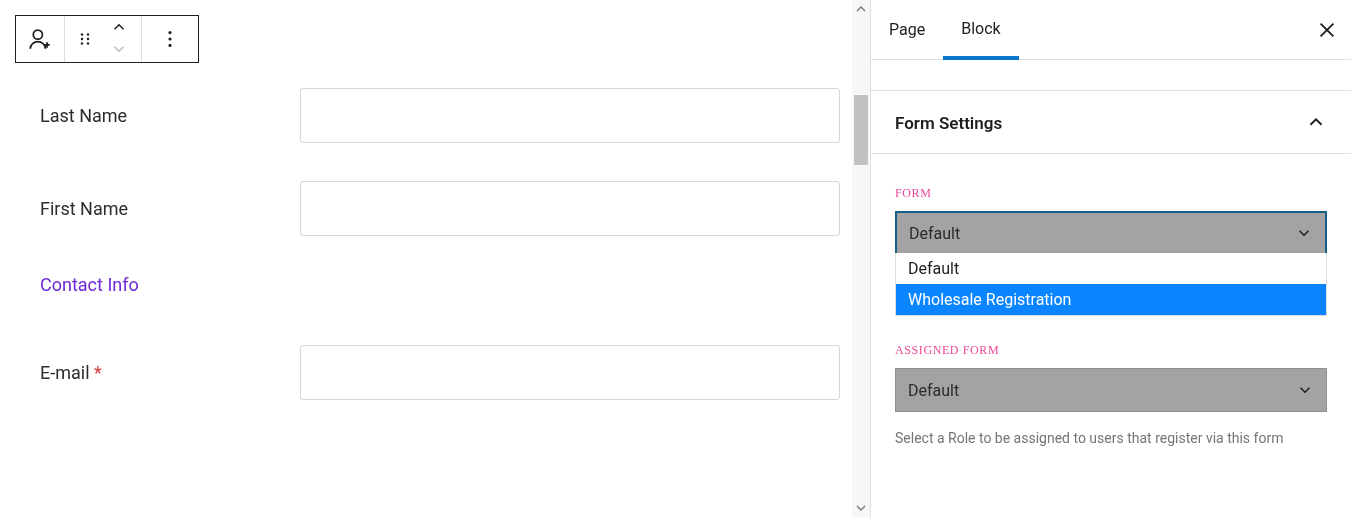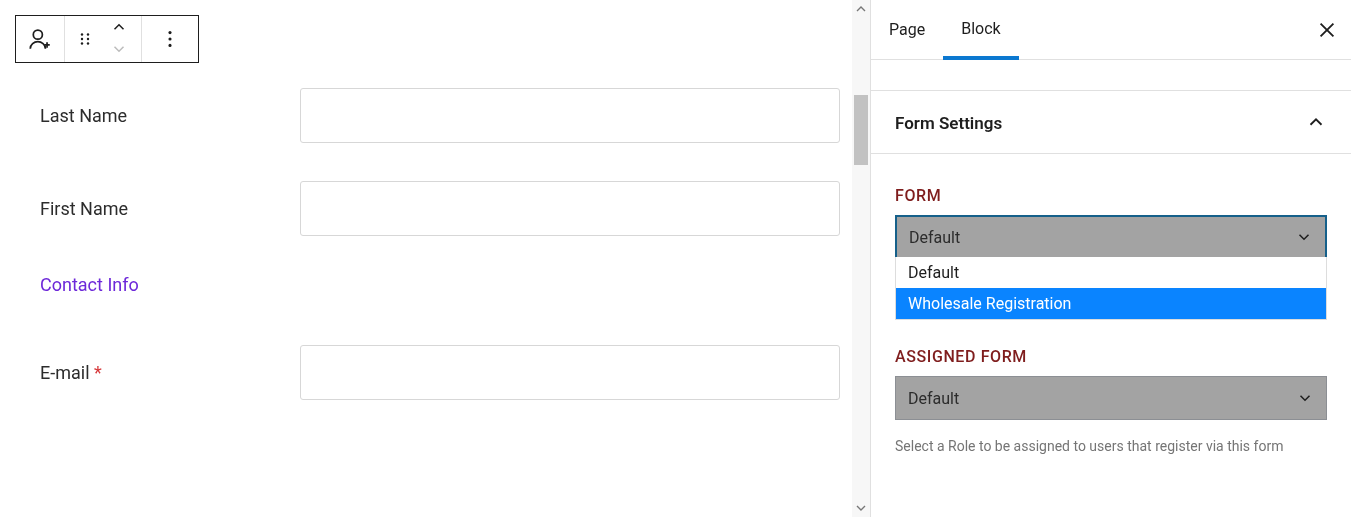--- a/index.html
+++ b/index.html
@@ -164,25 +164,26 @@
     padding: 20px 24px;
     font-size: 17px;
     font-weight: 600;
     cursor:pointer;
     border-bottom: 1px solid #e0e0e0;
   }
 
   .panel-body { padding: 8px 24px 0 24px; }
 
   .ctrl-label {
-    font-size: 16px;
+    font-size: 12px;
     letter-spacing: .6px;
     font-weight: 500;
-    color: #7f1d1d;
+    color: #ec4899;
     margin: 24px 0 10px 0;
+    font-family: Liberation Serif, serif;
   }
 
   .select-wrap {
     position: relative;
     border: 2px solid #15608a;
     height: 44px;
     display: flex;
     align-items: center;
     padding: 0 12px;
     background: #a3a3a3;

